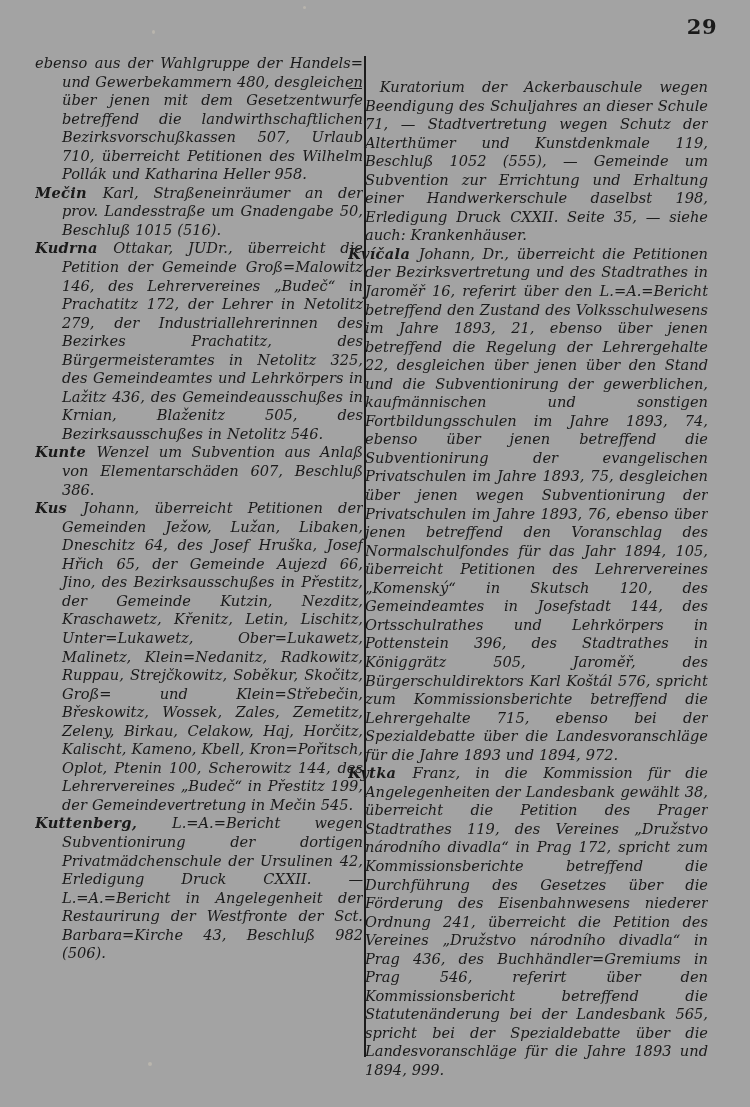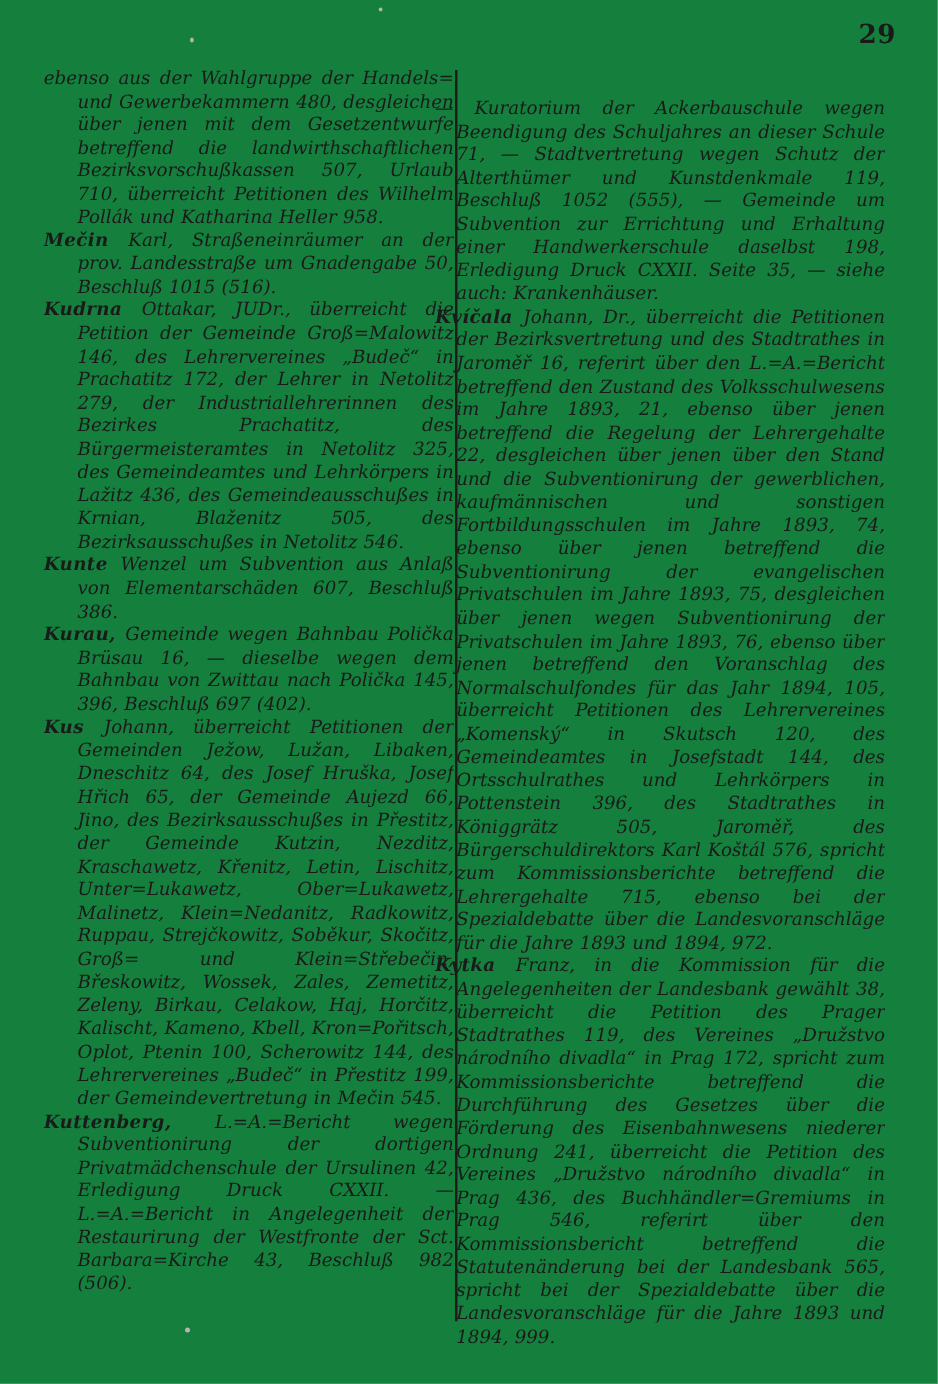--- a/index.html
+++ b/index.html
@@ -1,20 +1,20 @@
 <!DOCTYPE html>
 <html><head>
 <meta charset="utf-8">
 <style>
   html, body { margin: 0; padding: 0; }
   .page {
     position: relative;
     width: 750px;
     height: 1107px;
-    background: #15803d;
+    background: #a3a3a3;
     font-family: "DejaVu Serif", serif;
     color: #1a1a1a;
     overflow: hidden;
   }
   .page-number {
     position: absolute;
     top: 14px;
     right: 33px;
     font-size: 21px;
     font-weight: bold;
@@ -53,21 +53,20 @@
 
 <div class="page">
 
   <div class="page-number">29</div>
 
   <div class="col col-left">
     <p class="entry"><b class="hw"></b><span>ebenso aus der Wahlgruppe der Handels= und Gewerbekammern 480, desgleichen über jenen mit dem Gesetzentwurfe betreffend die landwirthschaftlichen Bezirksvorschußkassen 507, Urlaub 710, überreicht Petitionen des Wilhelm Pollák und Katharina Heller 958.</span></p>
     <p class="entry"><b class="hw">Mečin </b><span>Karl, Straßeneinräumer an der prov. Landesstraße um Gnadengabe 50, Beschluß 1015 (516).</span></p>
     <p class="entry"><b class="hw">Kudrna </b><span>Ottakar, JUDr., überreicht die Petition der Gemeinde Groß=Malowitz 146, des Lehrervereines „Budeč“ in Prachatitz 172, der Lehrer in Netolitz 279, der Industriallehrerinnen des Bezirkes Prachatitz, des Bürgermeisteramtes in Netolitz 325, des Gemeindeamtes und Lehrkörpers in Lažitz 436, des Gemeindeausschußes in Krnian, Blaženitz 505, des Bezirksausschußes in Netolitz 546.</span></p>
     <p class="entry"><b class="hw">Kunte </b><span>Wenzel um Subvention aus Anlaß von Elementarschäden 607, Beschluß 386.</span></p>
-    <p class="entry"><b class="hw">Kurau, </b><span>Gemeinde wegen Bahnbau Polička Brüsau 16, — dieselbe wegen dem Bahnbau von Zwittau nach Polička 145, 396, Beschluß 697 (402).</span></p>
     <p class="entry"><b class="hw">Kus </b><span>Johann, überreicht Petitionen der Gemeinden Ježow, Lužan, Libaken, Dneschitz 64, des Josef Hruška, Josef Hřich 65, der Gemeinde Aujezd 66, Jino, des Bezirksausschußes in Přestitz, der Gemeinde Kutzin, Nezditz, Kraschawetz, Křenitz, Letin, Lischitz, Unter=Lukawetz, Ober=Lukawetz, Malinetz, Klein=Nedanitz, Radkowitz, Ruppau, Strejčkowitz, Soběkur, Skočitz, Groß= und Klein=Střebečin, Břeskowitz, Wossek, Zales, Zemetitz, Zeleny, Birkau, Celakow, Haj, Horčitz, Kalischt, Kameno, Kbell, Kron=Pořitsch, Oplot, Ptenin 100, Scherowitz 144, des Lehrervereines „Budeč“ in Přestitz 199, der Gemeindevertretung in Mečin 545.</span></p>
     <p class="entry"><b class="hw">Kuttenberg, </b><span>L.=A.=Bericht wegen Subventionirung der dortigen Privatmädchenschule der Ursulinen 42, Erledigung Druck CXXII. — L.=A.=Bericht in Angelegenheit der Restaurirung der Westfronte der Sct. Barbara=Kirche 43, Beschluß 982 (506).</span></p>
   </div>
 
   <div class="divider"></div>
 
   <div class="col col-right">
     <p class="entry"><b class="hw"></b><span>— Kuratorium der Ackerbauschule wegen Beendigung des Schuljahres an dieser Schule 71, — Stadtvertretung wegen Schutz der Alterthümer und Kunstdenkmale 119, Beschluß 1052 (555), — Gemeinde um Subvention zur Errichtung und Erhaltung einer Handwerkerschule daselbst 198, Erledigung Druck CXXII. Seite 35, — siehe auch: Krankenhäuser.</span></p>
     <p class="entry"><b class="hw">Kvíčala </b><span>Johann, Dr., überreicht die Petitionen der Bezirksvertretung und des Stadtrathes in Jaroměř 16, referirt über den L.=A.=Bericht betreffend den Zustand des Volksschulwesens im Jahre 1893, 21, ebenso über jenen betreffend die Regelung der Lehrergehalte 22, desgleichen über jenen über den Stand und die Subventionirung der gewerblichen, kaufmännischen und sonstigen Fortbildungsschulen im Jahre 1893, 74, ebenso über jenen betreffend die Subventionirung der evangelischen Privatschulen im Jahre 1893, 75, desgleichen über jenen wegen Subventionirung der Privatschulen im Jahre 1893, 76, ebenso über jenen betreffend den Voranschlag des Normalschulfondes für das Jahr 1894, 105, überreicht Petitionen des Lehrervereines „Komenský“ in Skutsch 120, des Gemeindeamtes in Josefstadt 144, des Ortsschulrathes und Lehrkörpers in Pottenstein 396, des Stadtrathes in Königgrätz 505, Jaroměř, des Bürgerschuldirektors Karl Koštál 576, spricht zum Kommissionsberichte betreffend die Lehrergehalte 715, ebenso bei der Spezialdebatte über die Landesvoranschläge für die Jahre 1893 und 1894, 972.</span></p>
     <p class="entry"><b class="hw">Kytka </b><span>Franz, in die Kommission für die Angelegenheiten der Landesbank gewählt 38, überreicht die Petition des Prager Stadtrathes 119, des Vereines „Družstvo národního divadla“ in Prag 172, spricht zum Kommissionsberichte betreffend die Durchführung des Gesetzes über die Förderung des Eisenbahnwesens niederer Ordnung 241, überreicht die Petition des Vereines „Družstvo národního divadla“ in Prag 436, des Buchhändler=Gremiums in Prag 546, referirt über den Kommissionsbericht betreffend die Statutenänderung bei der Landesbank 565, spricht bei der Spezialdebatte über die Landesvoranschläge für die Jahre 1893 und 1894, 999.</span></p>

